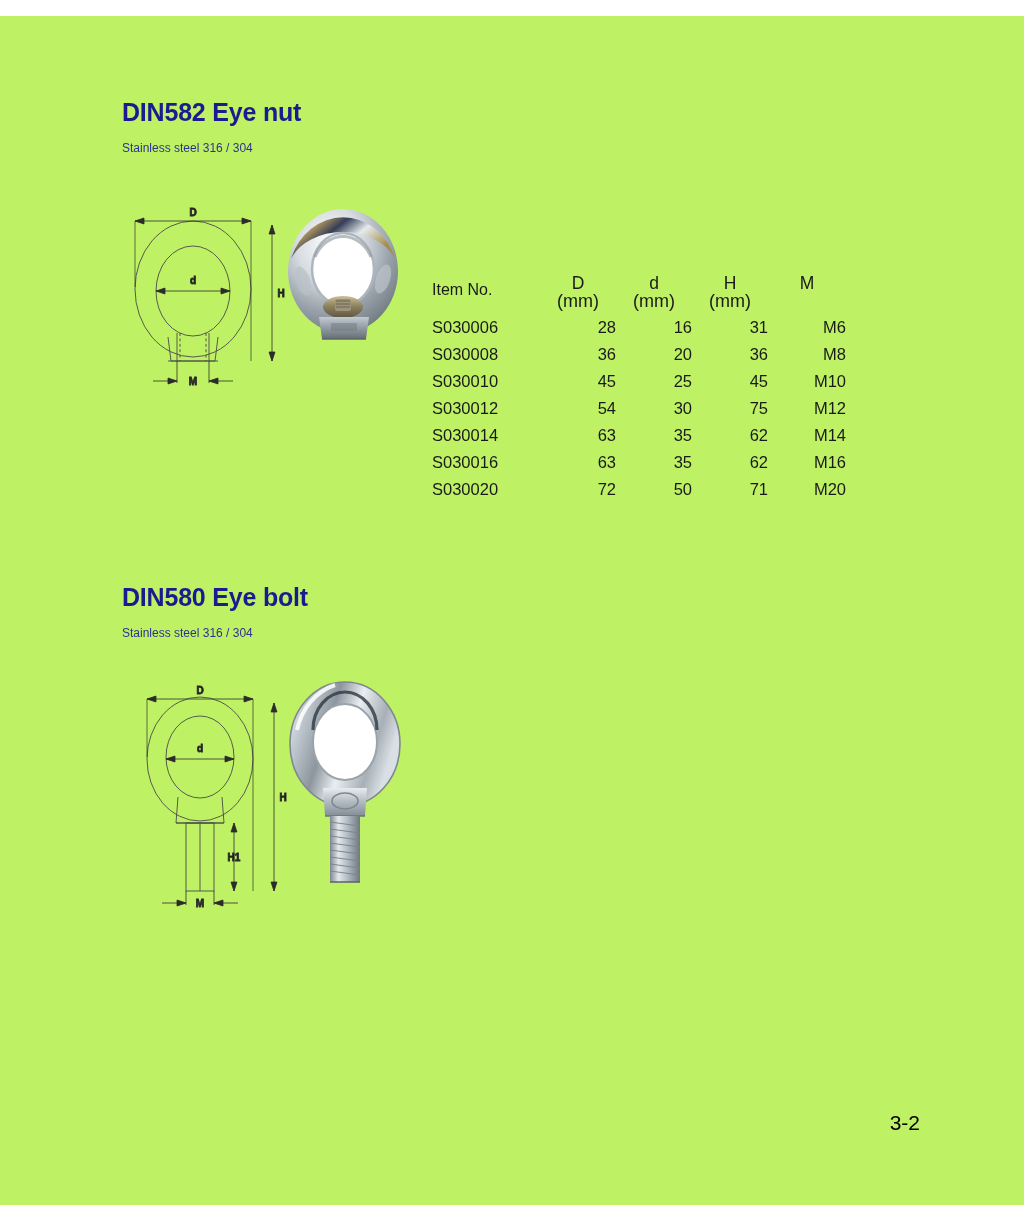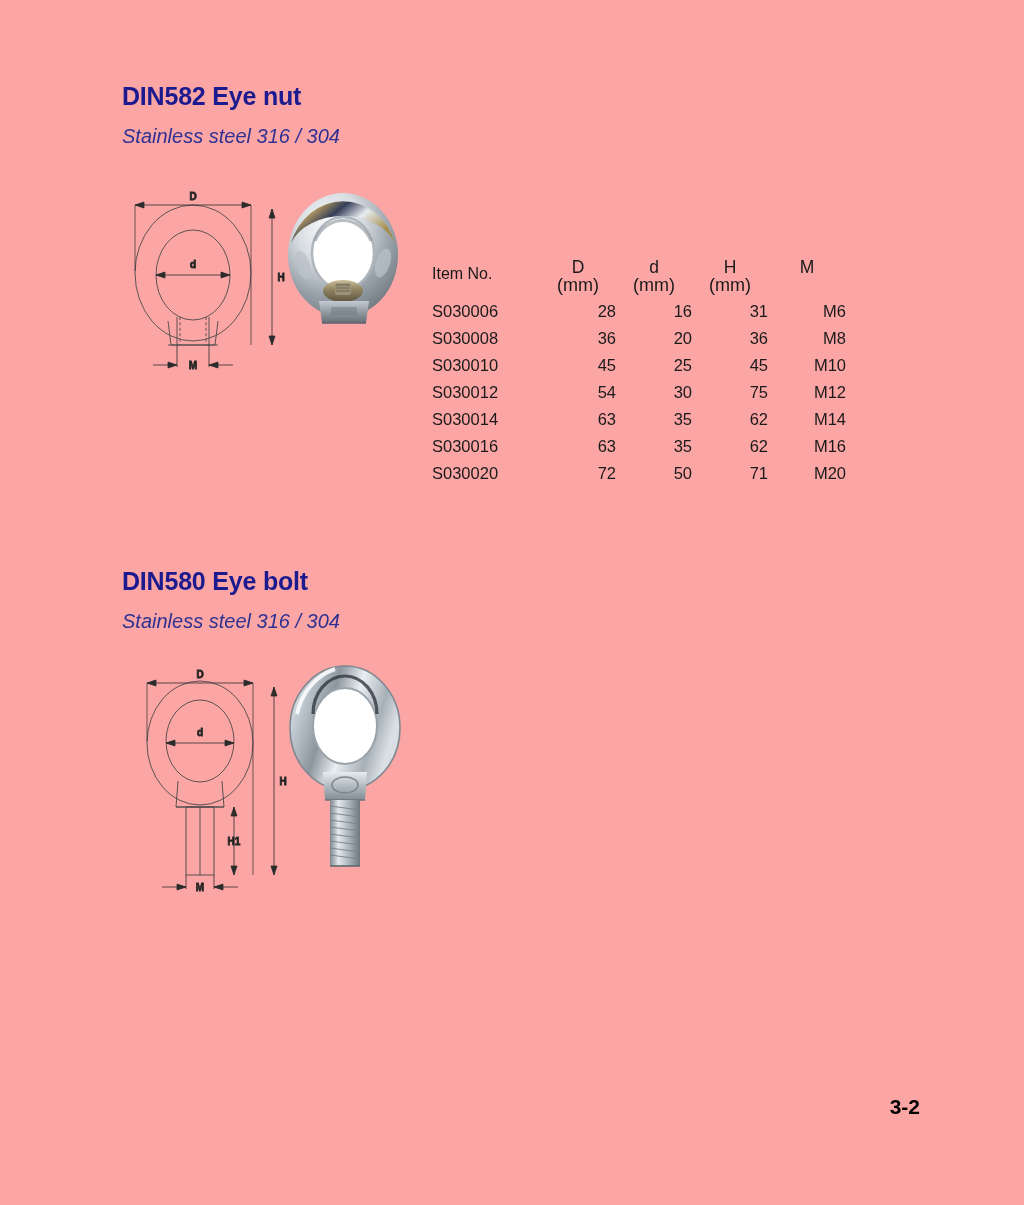--- a/index.html
+++ b/index.html
@@ -13,21 +13,22 @@
     height: 1205px;
     position: relative;
     font-family: "Liberation Sans", sans-serif;
     color: #000000;
     overflow: hidden;
   }
 
   .page {
     position: absolute;
     inset: 0;
-    background: #fca5a5;
+    background: #bef264;
+    margin-top: 16px;
   }
 
   
   .section {
     position: absolute;
     left: 0;
     width: 1024px;
   }
   #section-eye-nut  { top: 70px; }
   #section-eye-bolt { top: 555px; }
@@ -39,25 +40,24 @@
     font-size: 25px;
     font-weight: bold;
     color: #1b1b8f;
     letter-spacing: -0.2px;
     white-space: nowrap;
   }
   .section-subtitle {
     position: absolute;
     left: 122px;
     top: 55px;
-    font-size: 20px;
+    font-size: 12px;
     font-weight: normal;
     color: #2e3192;
     white-space: nowrap;
-    font-style: italic;
   }
 
   
   .figure-area {
     position: absolute;
     left: 118px;
     top: 105px;
     width: 300px;
     height: 250px;
   }
@@ -126,21 +126,21 @@
   #table-eye-nut .col-item  { width: 108px; }
   #table-eye-nut .col-dim   { width: 76px; }
   #table-eye-nut .col-last  { width: 78px; }
 
   
   .page-number {
     position: absolute;
     right: 104px;
     top: 1095px;
     font-size: 21px;
-    font-weight: bold;
+    font-weight: normal;
     color: #000000;
   }
 
   svg { display: block; }
   .dim-text {
     font-family: "Liberation Sans", sans-serif;
     font-weight: bold;
     fill: #1a1a1a;
   }
 </style>

